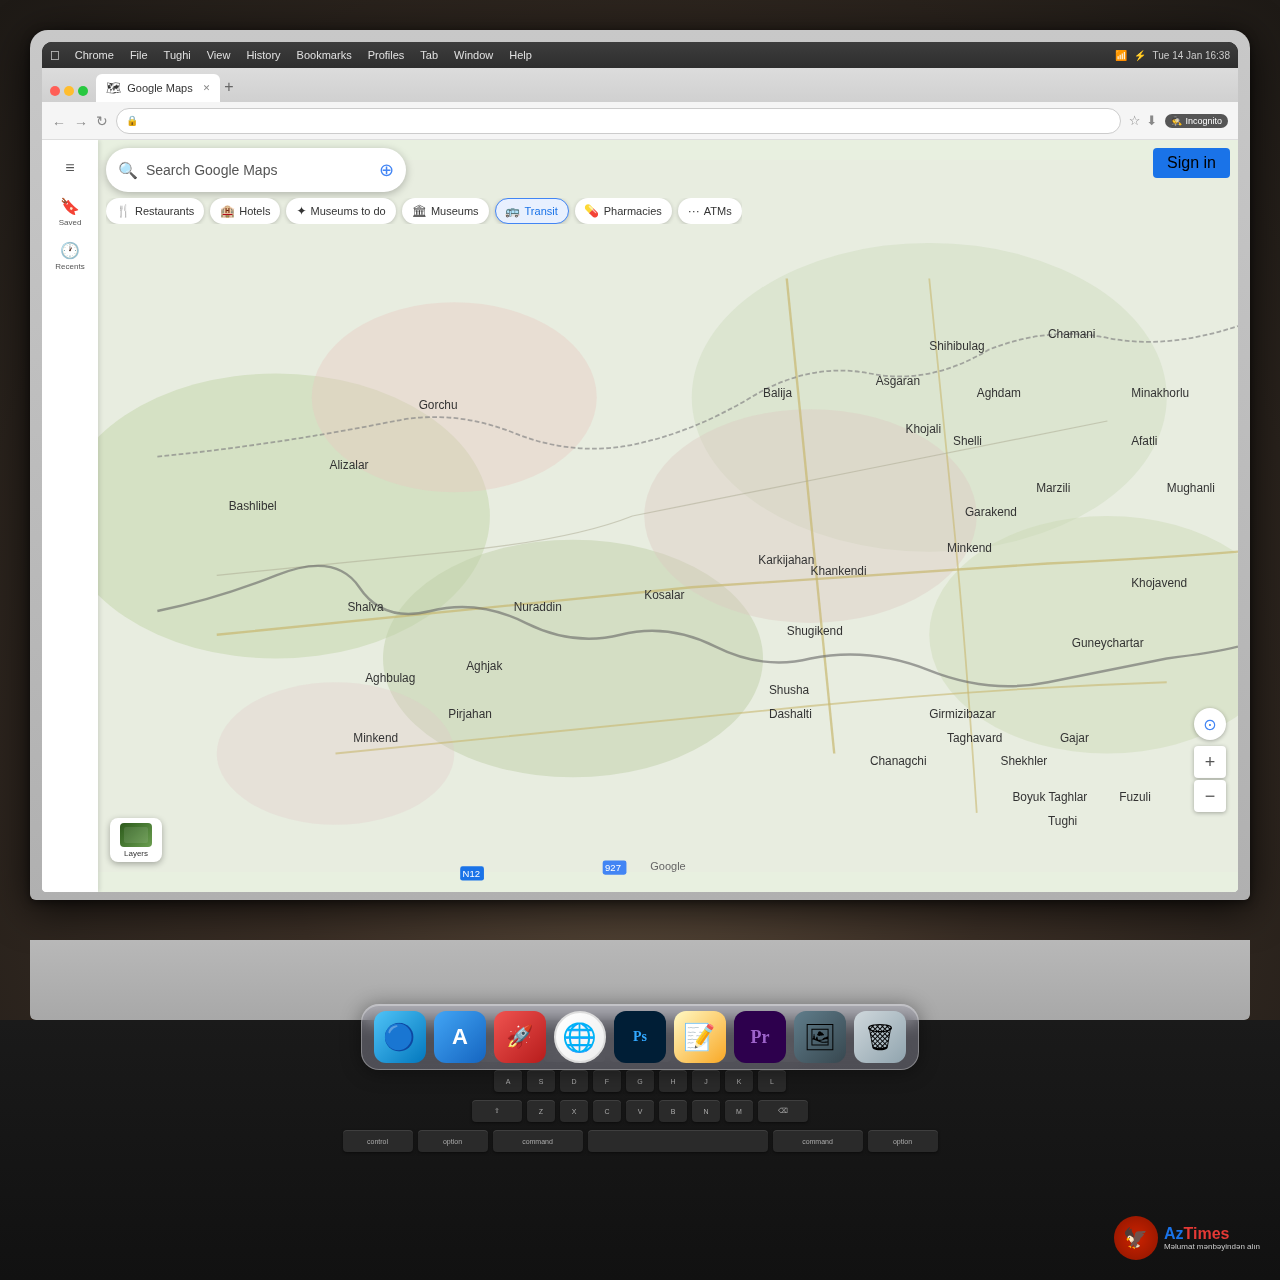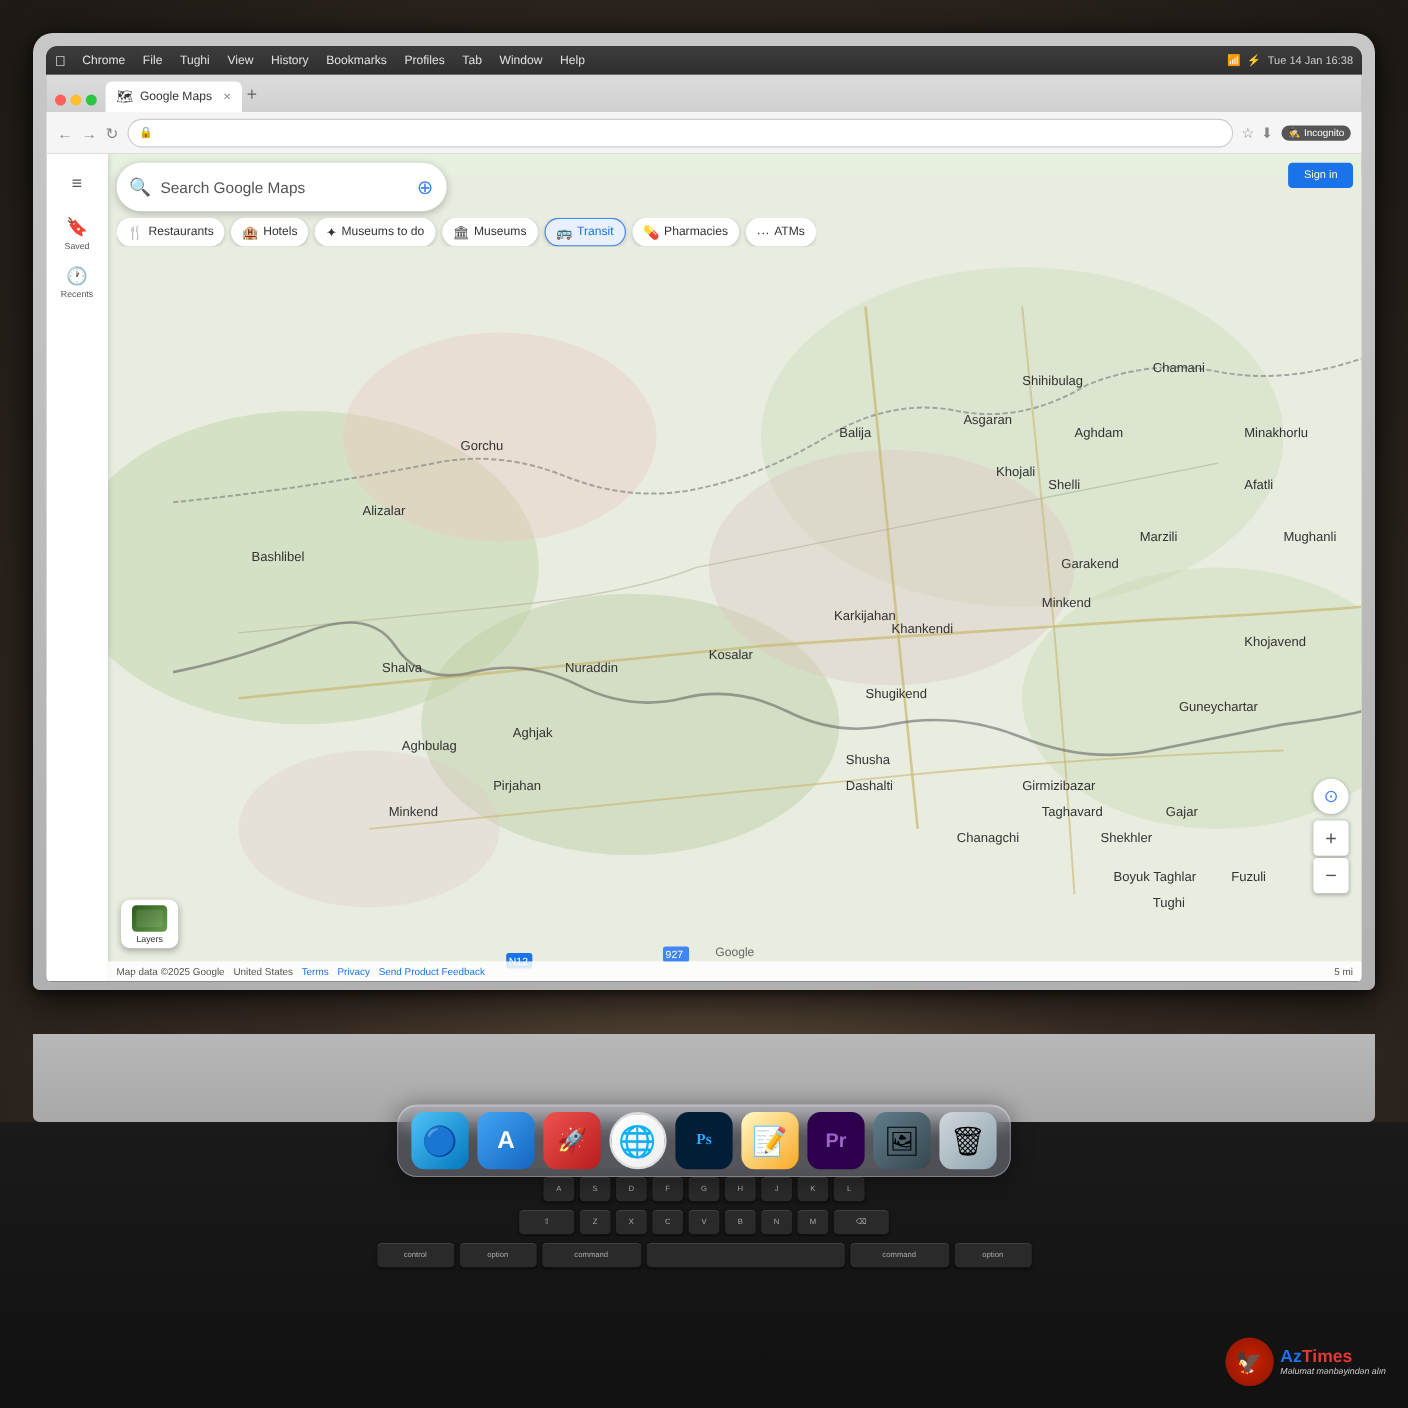--- a/index.html
+++ b/index.html
@@ -458,27 +458,27 @@
       display: flex;
       flex-direction: column;
     }
     .aztimes-brand {
       font-size: 16px;
       font-weight: bold;
       color: #1a73e8;
       line-height: 1;
     }
     .aztimes-brand span { color: #e53935; }
-    .aztimes-tagline { font-size: 8px; color: #ccc; font-style: italic; }
+    .aztimes-tagline { font-size: 8px; color: #ccc; }
 
     
     .signin-btn {
       background: #1a73e8;
-      color: #fef9c3;
-      font-size: 10px;
+      color: #000000;
+      font-size: 16px;
       padding: 6px 14px;
       border-radius: 4px;
       cursor: pointer;
     }
   </style>
 </head>
 <body>
 
 <div class="desk-bg"></div>
 
@@ -675,29 +675,20 @@
             <div class="map-ctrl-btn">−</div>
           </div>
 
           <div class="layers-btn">
             <div class="layers-thumb"></div>
             <span class="layers-label">Layers</span>
           </div>
 
           <div class="google-watermark">Google</div>
 
-          <div class="map-footer">
-            <span>Map data ©2025 Google</span>
-            <span>United States</span>
-            <span style="color:#1a73e8;cursor:pointer;">Terms</span>
-            <span style="color:#1a73e8;cursor:pointer;">Privacy</span>
-            <span style="color:#1a73e8;cursor:pointer;">Send Product Feedback</span>
-            <div style="flex:1"></div>
-            <span>5 mi</span>
-          </div>
 
         </div>
       </div>
     </div>
   </div>
 </div>
 
 <div class="laptop-bottom"></div>
 
 <div class="dock-container">
@@ -713,21 +704,21 @@
   <div class="dock-icon" style="background:linear-gradient(135deg,#fff,#eee);border-radius:50%;border:2px solid #ddd;">
     <span style="font-size:28px;">🌐</span>
   </div>
   <div class="dock-icon" style="background:#001e36;border-radius:12px;">
     <span style="font-size:14px;color:#31a8ff;font-weight:bold;font-family:serif;">Ps</span>
   </div>
   <div class="dock-icon" style="background:linear-gradient(135deg,#fff9c4,#f9a825);border-radius:12px;">
     <span style="font-size:26px;">📝</span>
   </div>
   <div class="dock-icon" style="background:#2d004d;border-radius:12px;">
-    <span style="font-size:18px;color:#9d63ca;font-weight:bold;font-family:Liberation Sans, sans-serif;">Pr</span>
+    <span style="font-size:18px;color:#9d63ca;font-weight:bold;font-family:Liberation Serif, serif;">Pr</span>
   </div>
   <div class="dock-icon" style="background:linear-gradient(135deg,#607d8b,#37474f);border-radius:12px;">
     <span style="font-size:26px;">🖼</span>
   </div>
   <div class="dock-icon" style="background:linear-gradient(135deg,#cfd8dc,#90a4ae);border-radius:12px;">
     <span style="font-size:26px;">🗑</span>
   </div>
 </div>
 
 <div class="keyboard-area">

